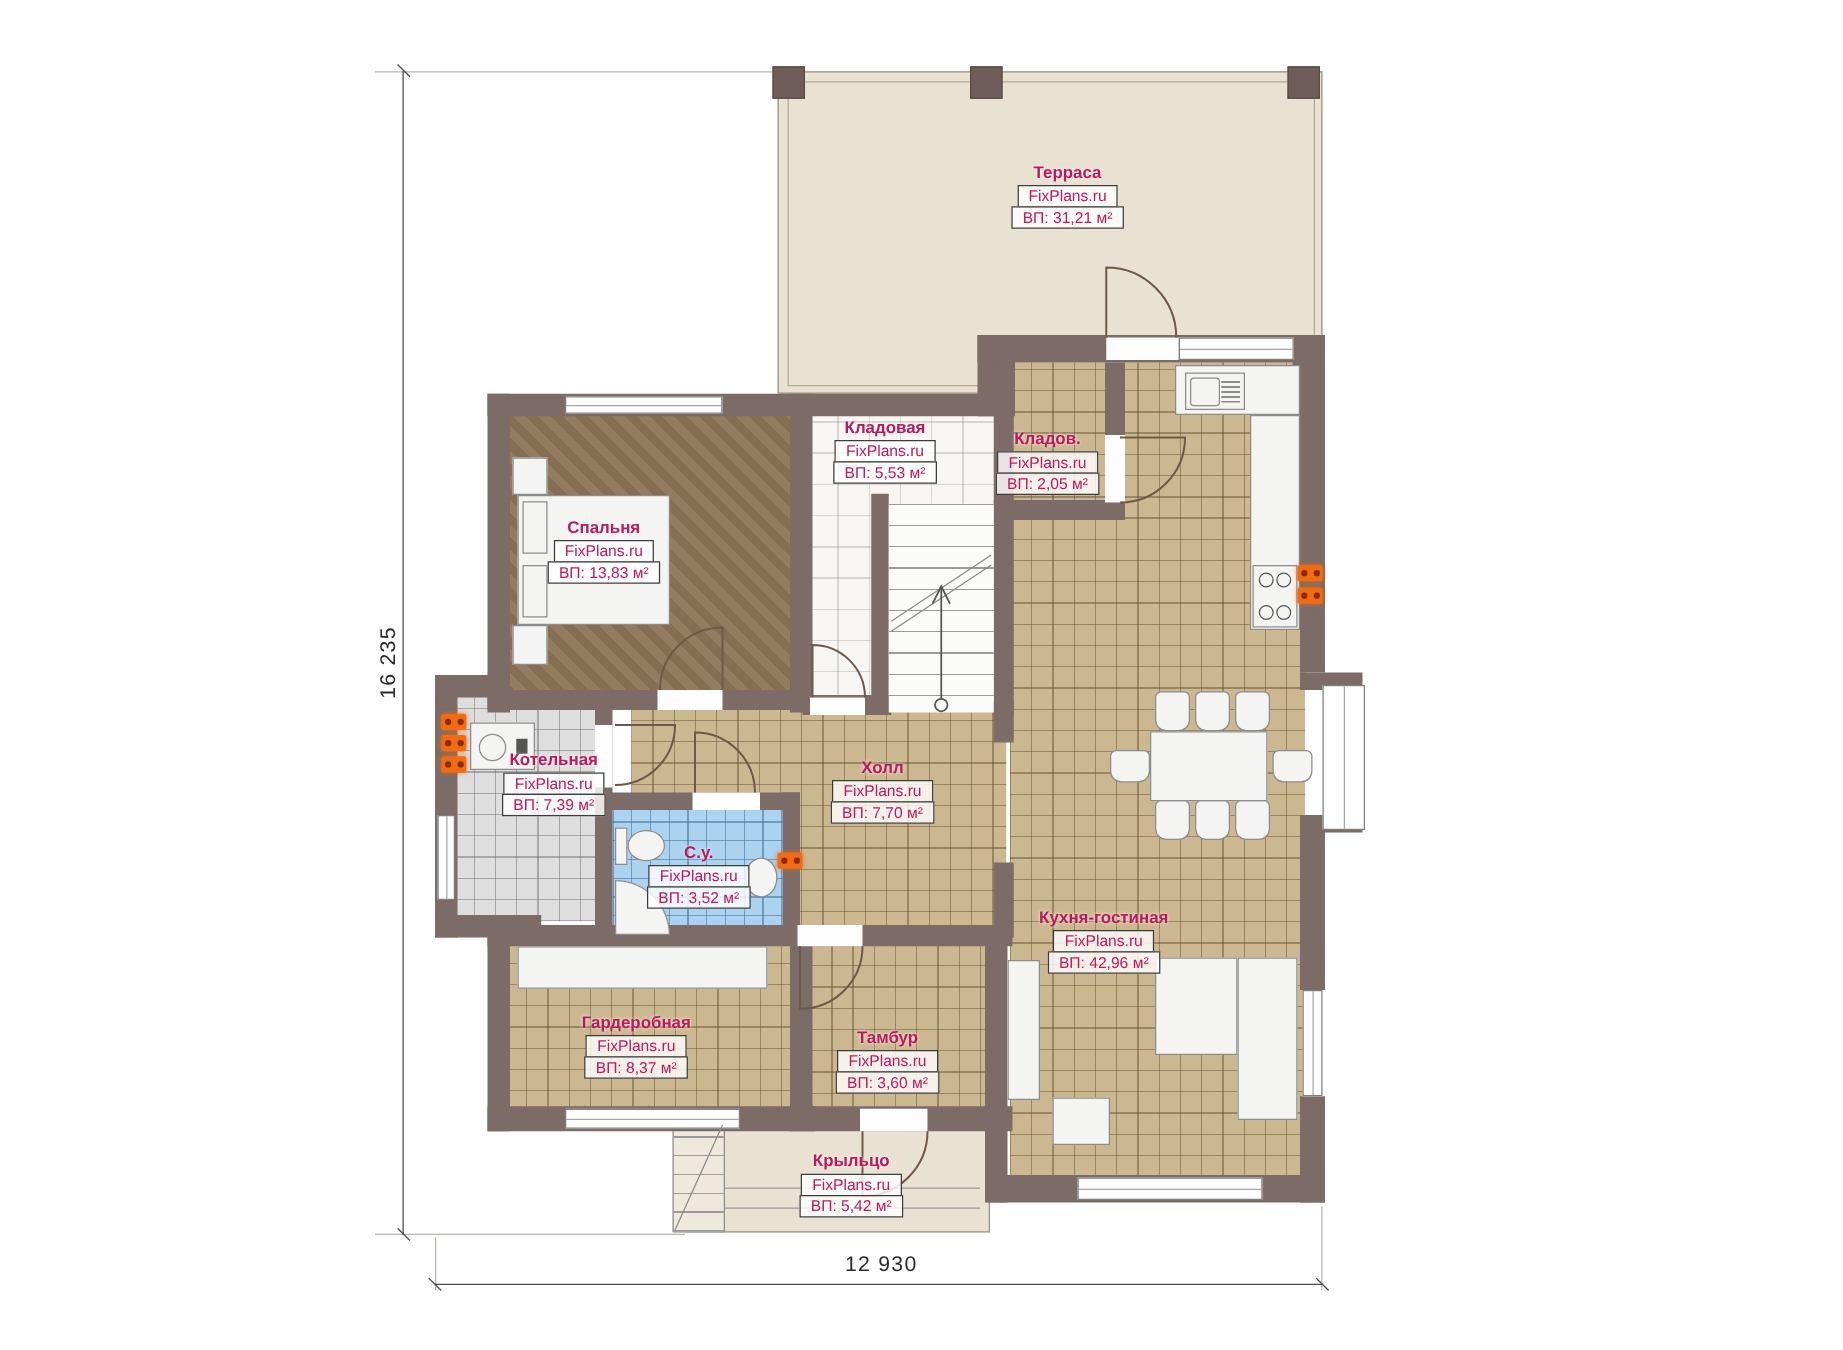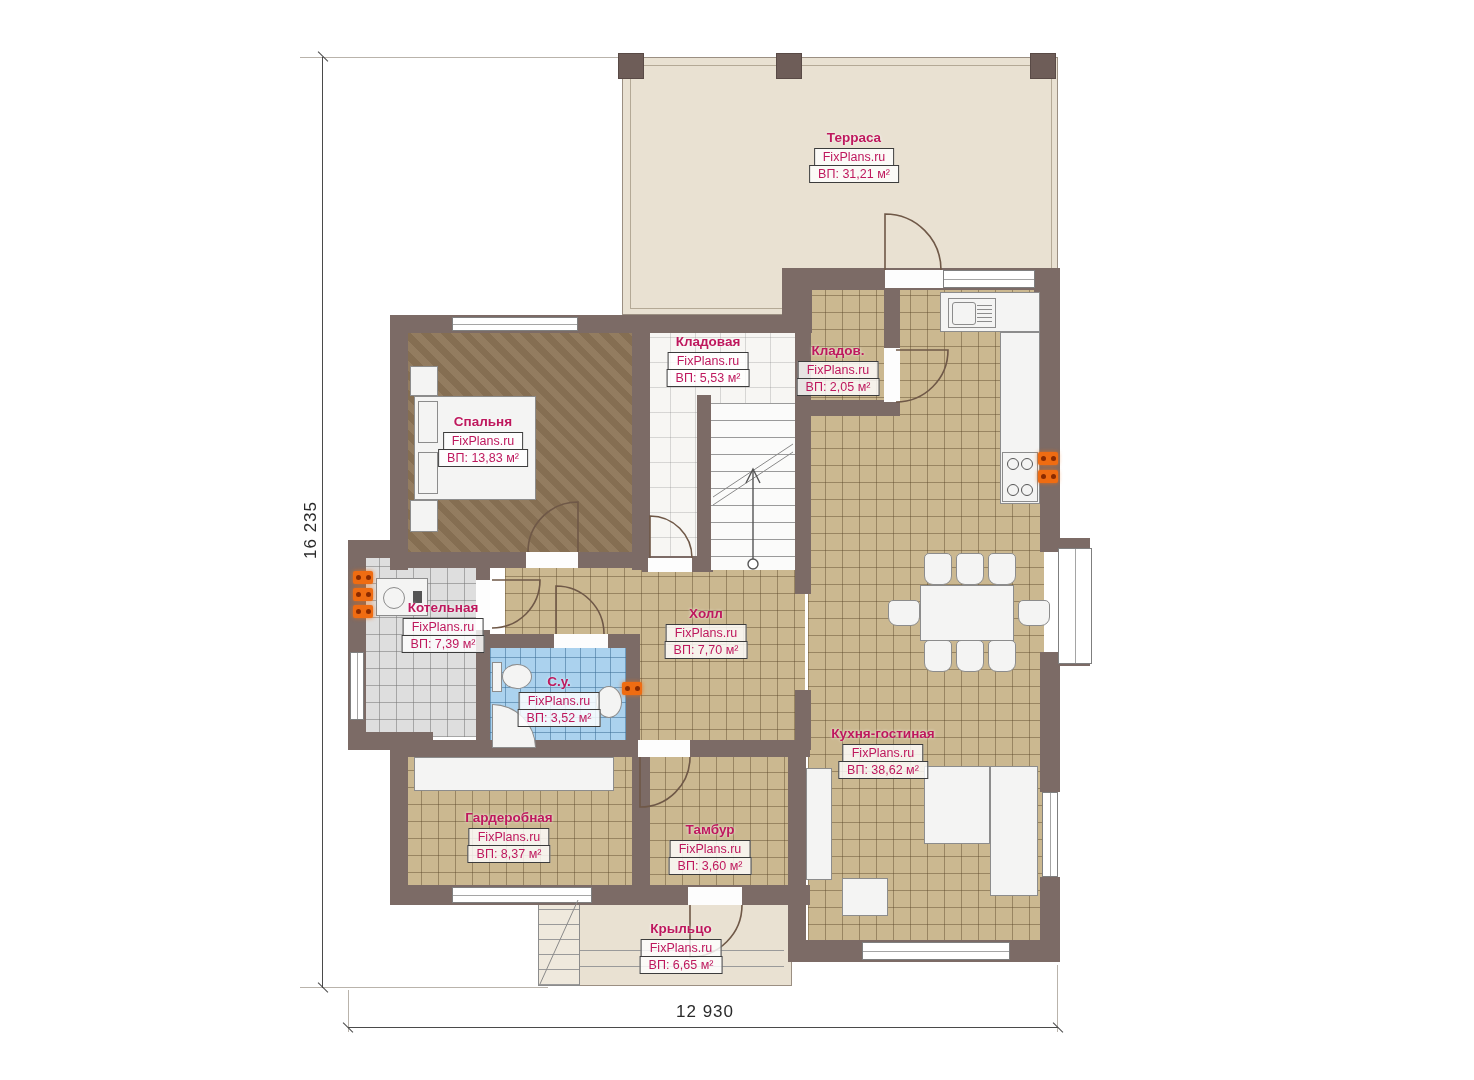--- a/index.html
+++ b/index.html
@@ -262,36 +262,36 @@
     <div class="rbox">ВП: 7,70 м²</div>
   </div>
   <div class="room-label" style="left:559px;top:674px;">
     <div class="rname">С.у.</div>
     <div class="rbox">FixPlans.ru</div>
     <div class="rbox">ВП: 3,52 м²</div>
   </div>
   <div class="room-label" style="left:883px;top:726px;">
     <div class="rname">Кухня-гостиная</div>
     <div class="rbox">FixPlans.ru</div>
-    <div class="rbox">ВП: 38,62 м²</div>
+    <div class="rbox">ВП: 42,96 м²</div>
   </div>
   <div class="room-label" style="left:509px;top:810px;">
     <div class="rname">Гардеробная</div>
     <div class="rbox">FixPlans.ru</div>
     <div class="rbox">ВП: 8,37 м²</div>
   </div>
   <div class="room-label" style="left:710px;top:822px;">
     <div class="rname">Тамбур</div>
     <div class="rbox">FixPlans.ru</div>
     <div class="rbox">ВП: 3,60 м²</div>
   </div>
   <div class="room-label" style="left:681px;top:921px;">
     <div class="rname">Крыльцо</div>
     <div class="rbox">FixPlans.ru</div>
-    <div class="rbox">ВП: 6,65 м²</div>
+    <div class="rbox">ВП: 5,42 м²</div>
   </div>
 
   <div class="abs dimline z5" style="left:322px;top:57px;width:1px;height:931px;"></div>
   <div class="tick z5" style="left:316px;top:56px;"></div>
   <div class="tick z5" style="left:316px;top:987px;"></div>
   <div class="dimtext" style="left:282px;top:520px;transform:rotate(-90deg);transform-origin:center;">16 235</div>
 
   <div class="abs dimline z5" style="left:348px;top:1027px;width:710px;height:1px;"></div>
   <div class="tick z5" style="left:341px;top:1027px;"></div>
   <div class="tick z5" style="left:1051px;top:1027px;"></div>

